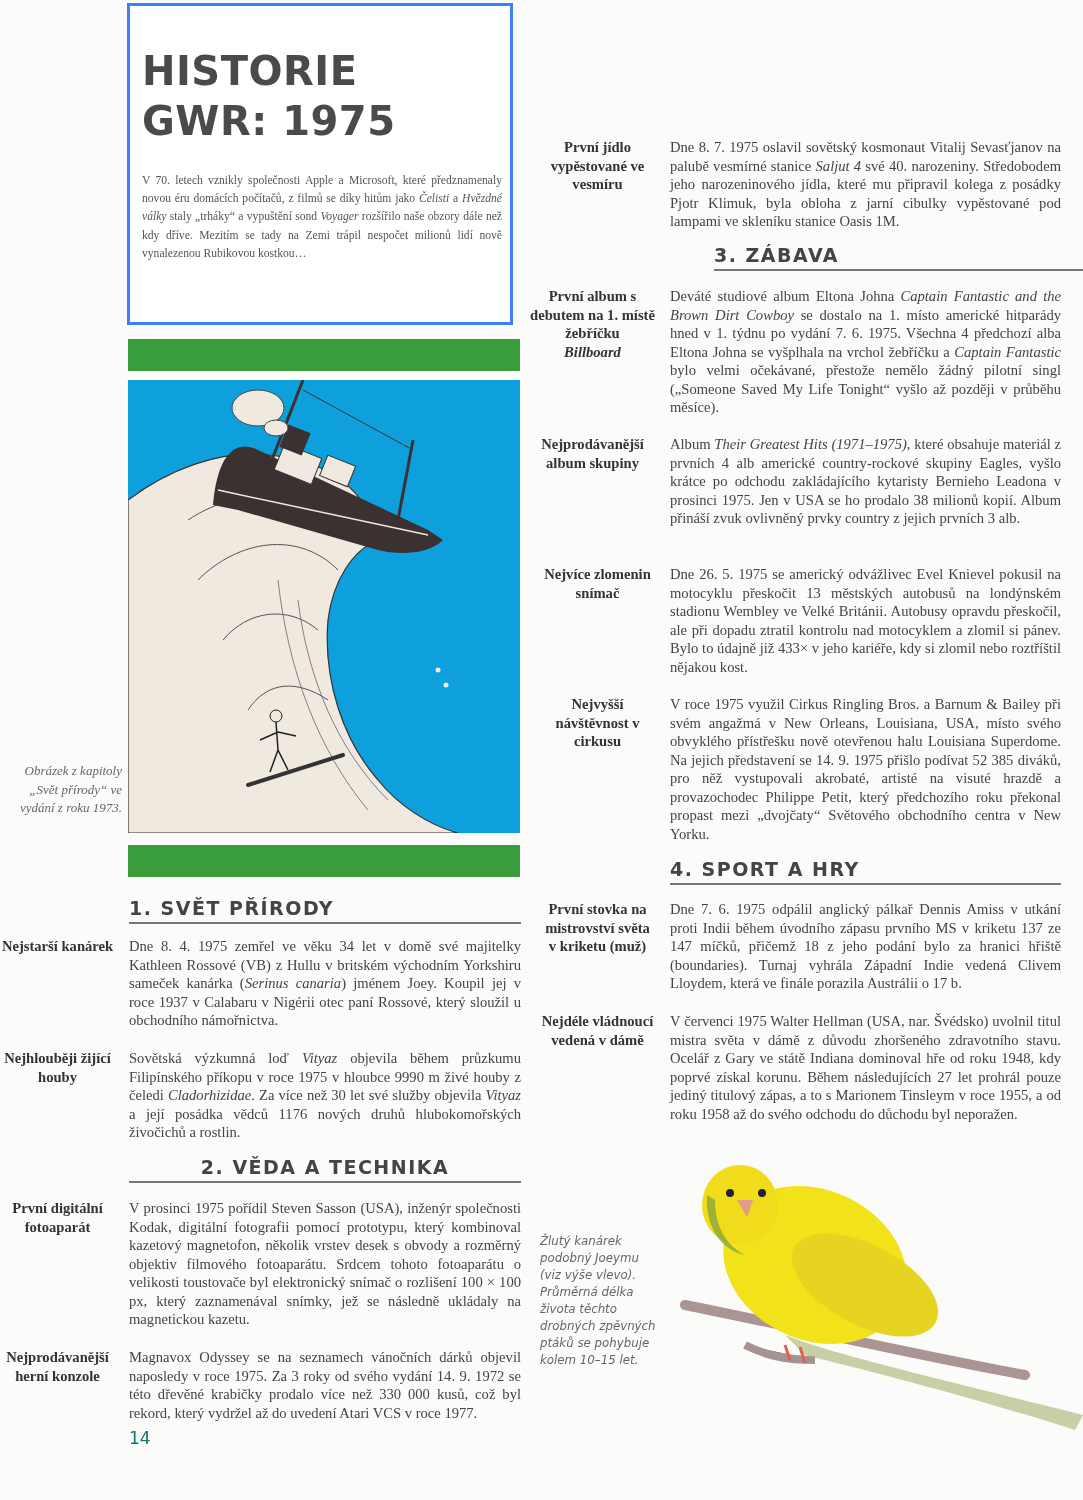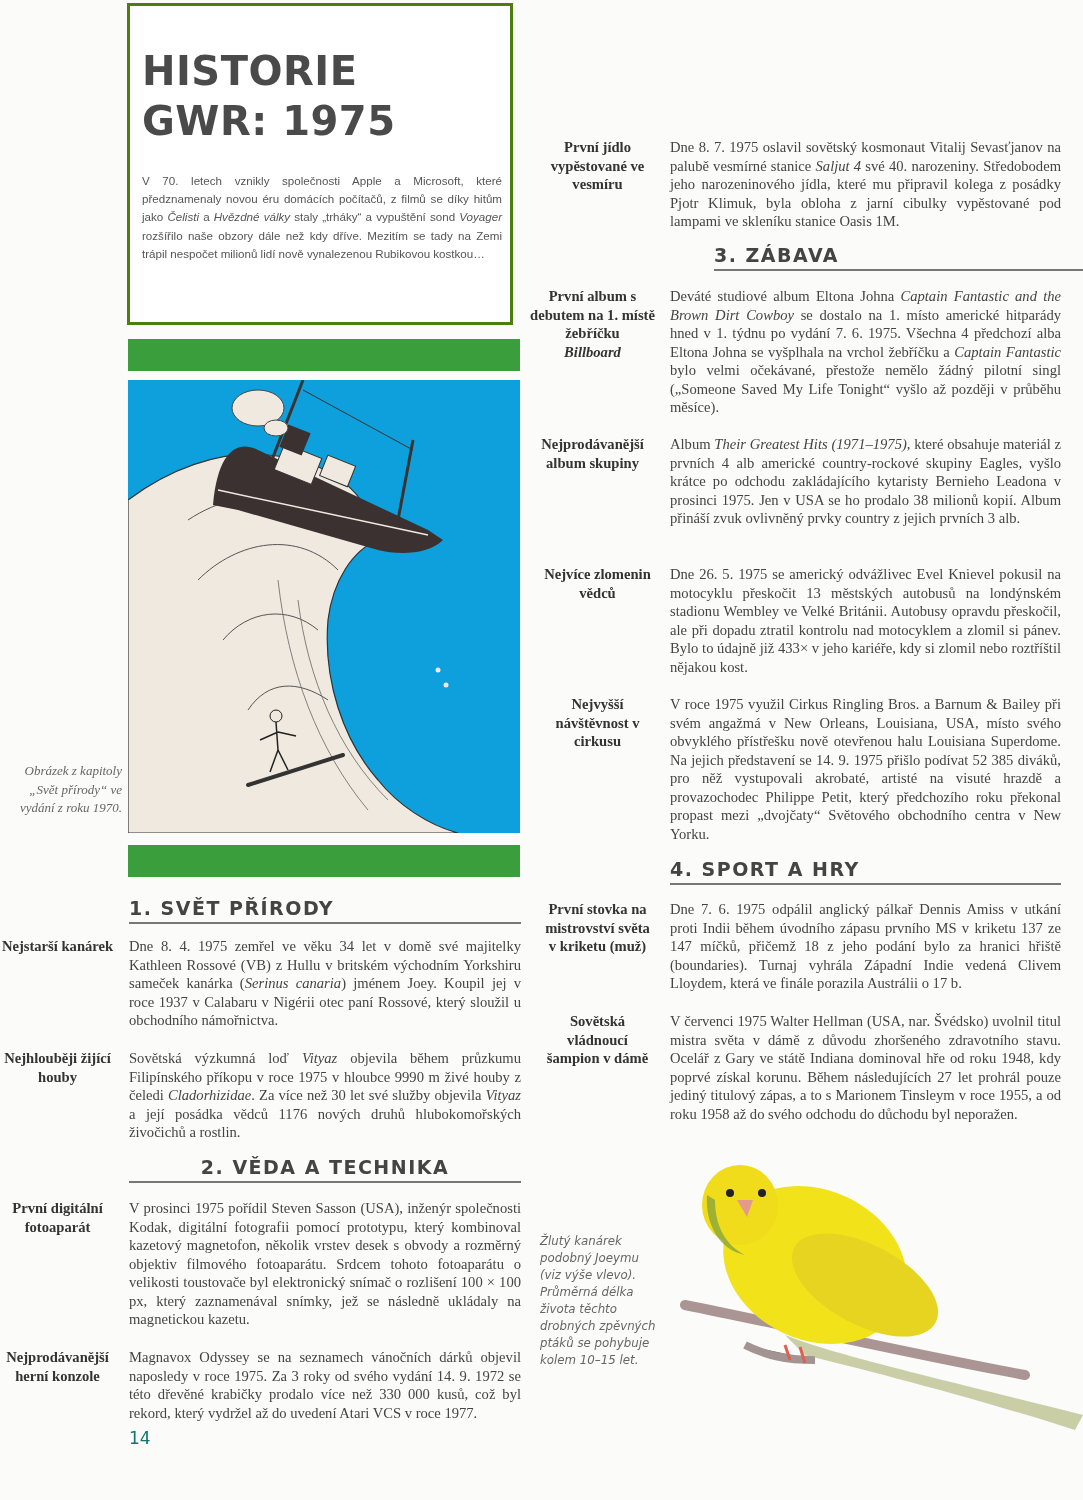--- a/index.html
+++ b/index.html
@@ -6,31 +6,31 @@
   body {
     width: 1083px; height: 1500px; position: relative; overflow: hidden;
     background: #fbfbf9;
     font-family: "Liberation Serif", serif;
     color: #3a3a3a;
   }
   .abs { position: absolute; }
   
   .title-box {
     left: 127px; top: 3px; width: 386px; height: 322px;
-    border: 3px solid #4d7c0f; box-sizing: border-box; background: #fff;
+    border: 3px solid #3b82f6; box-sizing: border-box; background: #fff;
   }
   .title-h {
     position: absolute; left: 12px; top: 40px;
     font-family: "DejaVu Sans", sans-serif; font-weight: bold;
     font-size: 40px; line-height: 50px; color: #4a4a4a; letter-spacing: 0.5px;
     margin: 0;
   }
   .title-intro {
     position: absolute; left: 12px; top: 166px; width: 360px;
-    font-family: Liberation Sans, sans-serif; font-size: 11.6px; line-height: 18.2px;
+    font-family: Liberation Serif, serif; font-size: 11.6px; line-height: 18.2px;
     color: #555; text-align: justify; margin: 0;
   }
   .green-bar { background: #3a9e3c; height: 32px; width: 392px; left: 128px; }
   .illus { left: 128px; top: 380px; width: 392px; height: 453px; background: #0da0dc; overflow: hidden; }
   .caption-left {
     left: 0; top: 762px; width: 122px;
     font-style: italic; font-size: 13px; line-height: 18.5px; color: #666; text-align: right;
   }
   .section-h {
     font-family: "DejaVu Sans", sans-serif; font-size: 19px; letter-spacing: 1.5px;
@@ -87,21 +87,21 @@
 
     <circle cx="310" cy="290" r="2.5" fill="#efe9df"></circle>
     <circle cx="318" cy="305" r="2.5" fill="#efe9df"></circle>
 
     <circle cx="148" cy="336" r="6" fill="#efe9df" stroke="#222"></circle>
     <path d="M148 342 L150 370 M150 352 L132 360 M150 352 L168 356 M150 370 L142 392 M150 370 L160 390" stroke="#222" stroke-width="1.5" fill="none"></path>
     <path d="M120 405 L215 375" stroke="#333" stroke-width="4" stroke-linecap="round"></path>
   </svg>
 </div>
 
-<div class="abs caption-left">Obrázek z kapitoly „Svět přírody“ ve vydání z roku 1970.</div>
+<div class="abs caption-left">Obrázek z kapitoly „Svět přírody“ ve vydání z roku 1973.</div>
 
 <div class="abs green-bar" style="top:845px;"></div>
 
 <h2 class="abs section-h" style="left:129px; top:897px; width:392px;">1. SVĚT PŘÍRODY</h2>
 
 <div class="abs entry-label" style="left:0; top:937px; width:115px;">Nejstarší kanárek</div>
 <div class="abs entry-body rich" style="left:129px; top:937px; width:392px;"><span>Dne 8. 4. 1975 zemřel ve věku 34 let v domě své majitelky Kathleen Rossové (VB) z Hullu v britském východním Yorkshiru sameček kanárka (</span><i>Serinus canaria</i><span>) jménem Joey. Koupil jej v roce 1937 v Calabaru v Nigérii otec paní Rossové, který sloužil u obchodního námořnictva.</span></div>
 
 <div class="abs entry-label" style="left:0; top:1049px; width:115px;">Nejhlouběji žijící houby</div>
 <div class="abs entry-body rich" style="left:129px; top:1049px; width:392px;"><span>Sovětská výzkumná loď </span><i>Vityaz</i><span> objevila během průzkumu Filipínského příkopu v roce 1975 v hloubce 9990 m živé houby z čeledi </span><i>Cladorhizidae</i><span>. Za více než 30 let své služby objevila </span><i>Vityaz</i><span> a její posádka vědců 1176 nových druhů hlubokomořských živočichů a rostlin.</span></div>
@@ -123,32 +123,32 @@
 
 <div class="abs entry-label" style="left:530px; top:287px; width:125px;">
   <span>První album s debutem na 1. místě žebříčku</span><br>
   <i>Billboard</i>
 </div>
 <div class="abs entry-body rich" style="left:670px; top:287px; width:391px;"><span>Deváté studiové album Eltona Johna </span><i>Captain Fantastic and the Brown Dirt Cowboy</i><span> se dostalo na 1. místo americké hitparády hned v 1. týdnu po vydání 7. 6. 1975. Všechna 4 předchozí alba Eltona Johna se vyšplhala na vrchol žebříčku a </span><i>Captain Fantastic</i><span> bylo velmi očekávané, přestože nemělo žádný pilotní singl („Someone Saved My Life Tonight“ vyšlo až později v průběhu měsíce).</span></div>
 
 <div class="abs entry-label" style="left:530px; top:435px; width:125px;">Nejprodávanější album skupiny</div>
 <div class="abs entry-body rich" style="left:670px; top:435px; width:391px;"><span>Album </span><i>Their Greatest Hits (1971–1975)</i><span>, které obsahuje materiál z prvních 4 alb americké country-rockové skupiny Eagles, vyšlo krátce po odchodu zakládajícího kytaristy Bernieho Leadona v prosinci 1975. Jen v USA se ho prodalo 38 milionů kopií. Album přináší zvuk ovlivněný prvky country z jejich prvních 3 alb.</span></div>
 
-<div class="abs entry-label" style="left:540px; top:565px; width:115px;">Nejvíce zlomenin vědců</div>
+<div class="abs entry-label" style="left:540px; top:565px; width:115px;">Nejvíce zlomenin snímač</div>
 <div class="abs entry-body rich" style="left:670px; top:565px; width:391px;"><span>Dne 26. 5. 1975 se americký odvážlivec Evel Knievel pokusil na motocyklu přeskočit 13 městských autobusů na londýnském stadionu Wembley ve Velké Británii. Autobusy opravdu přeskočil, ale při dopadu ztratil kontrolu nad motocyklem a zlomil si pánev. Bylo to údajně již 433× v jeho kariéře, kdy si zlomil nebo roztříštil nějakou kost.</span></div>
 
 <div class="abs entry-label" style="left:540px; top:695px; width:115px;">Nejvyšší návštěvnost v cirkusu</div>
 <div class="abs entry-body rich" style="left:670px; top:695px; width:391px;"><span>V roce 1975 využil Cirkus Ringling Bros. a Barnum &amp; Bailey při svém angažmá v New Orleans, Louisiana, USA, místo svého obvyklého přístřešku nově otevřenou halu Louisiana Superdome. Na jejich představení se 14. 9. 1975 přišlo podívat 52 385 diváků, pro něž vystupovali akrobaté, artisté na visuté hrazdě a provazochodec Philippe Petit, který předchozího roku překonal propast mezi „dvojčaty“ Světového obchodního centra v New Yorku.</span></div>
 
 <h2 class="abs section-h" style="left:670px; top:858px; width:391px;">4. SPORT A HRY</h2>
 
 <div class="abs entry-label" style="left:540px; top:900px; width:115px;">První stovka na mistrovství světa v kriketu (muž)</div>
 <div class="abs entry-body rich" style="left:670px; top:900px; width:391px;"><span>Dne 7. 6. 1975 odpálil anglický pálkař Dennis Amiss v utkání proti Indii během úvodního zápasu prvního MS v kriketu 137 ze 147 míčků, přičemž 18 z jeho podání bylo za hranici hřiště (boundaries). Turnaj vyhrála Západní Indie vedená Clivem Lloydem, která ve finále porazila Austrálii o 17 b.</span></div>
 
-<div class="abs entry-label" style="left:540px; top:1012px; width:115px;">Sovětská vládnoucí šampion v dámě</div>
+<div class="abs entry-label" style="left:540px; top:1012px; width:115px;">Nejdéle vládnoucí vedená v dámě</div>
 <div class="abs entry-body rich" style="left:670px; top:1012px; width:391px;"><span>V červenci 1975 Walter Hellman (USA, nar. Švédsko) uvolnil titul mistra světa v dámě z důvodu zhoršeného zdravotního stavu. Ocelář z Gary ve státě Indiana dominoval hře od roku 1948, kdy poprvé získal korunu. Během následujících 27 let prohrál pouze jediný titulový zápas, a to s Marionem Tinsleym v roce 1955, a od roku 1958 až do svého odchodu do důchodu byl neporažen.</span></div>
 
 <div class="abs caption-right">Žlutý kanárek podobný Joeymu (viz výše vlevo). Průměrná délka života těchto drobných zpěvných ptáků se pohybuje kolem 10–15 let.</div>
 <div class="abs bird">
   <svg width="418" height="285" viewBox="0 0 418 285">
     <path d="M20 150 C120 170 250 200 360 220" stroke="#8a6a6a" stroke-width="10" stroke-linecap="round" opacity="0.7"></path>
     <path d="M80 190 C100 200 120 205 150 205" stroke="#6a5050" stroke-width="8" opacity="0.6"></path>
     <path d="M120 180 C170 200 260 220 418 260 L410 275 C300 240 200 215 140 200 Z" fill="#a8b070" opacity="0.6"></path>
     <ellipse cx="150" cy="110" rx="95" ry="75" fill="#f2e21a" transform="rotate(25 150 110)"></ellipse>
     <ellipse cx="200" cy="130" rx="80" ry="40" fill="#e7d420" transform="rotate(28 200 130)"></ellipse>

